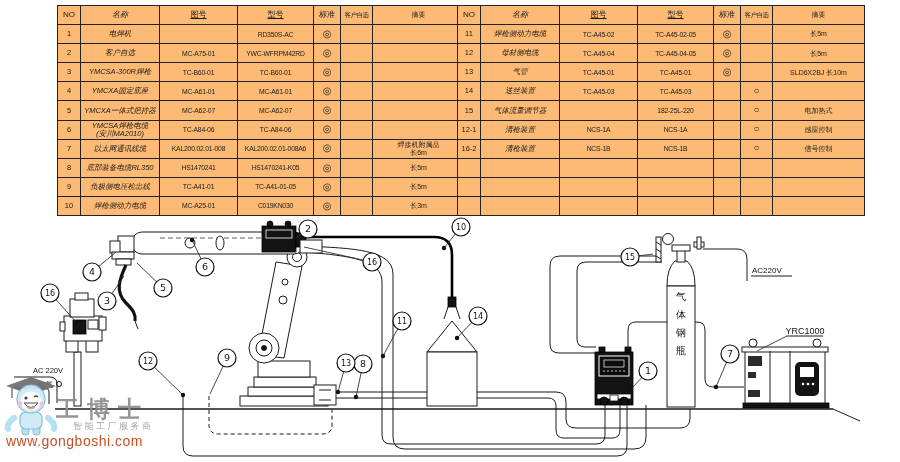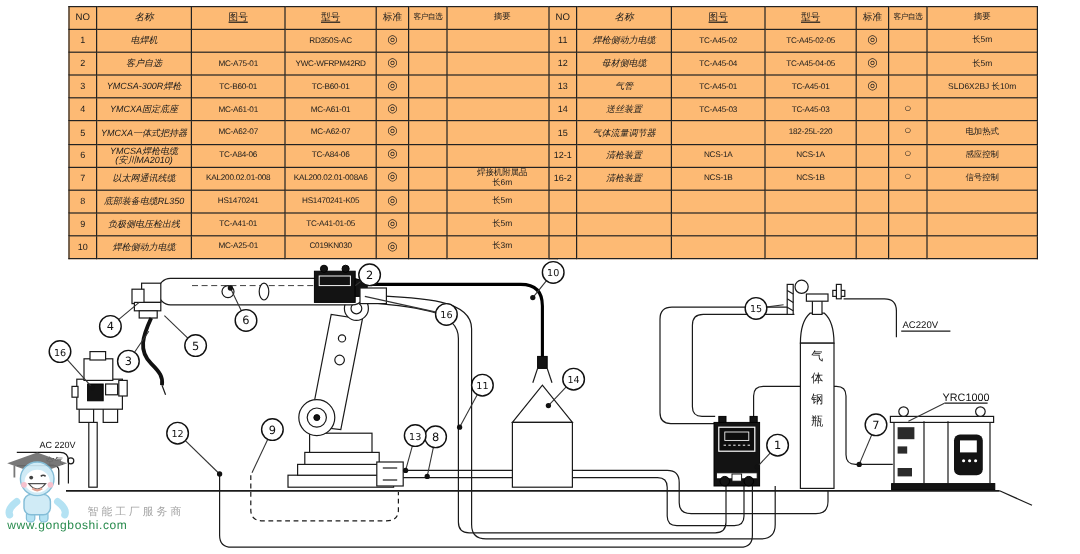--- a/index.html
+++ b/index.html
@@ -32,21 +32,21 @@
   .callout-circle{fill:#fff;stroke:#111;stroke-width:1.2;}
   .callout-num{font-size:9.5px;font-family:"DejaVu Sans",sans-serif;fill:#111;text-anchor:middle;}
   .lbl{font-size:8px;fill:#111;font-family:"Liberation Sans",sans-serif;}
   
   .watermark{position:absolute;left:4px;top:386px;width:190px;z-index:6;opacity:0.92;}
   .wm-row{position:relative;height:46px;}
   .wm-mascot{position:absolute;left:0;top:-12px;}
   .wm-brand{position:absolute;left:52px;top:8px;font-family:"Liberation Serif",serif;font-weight:bold;
     font-size:23px;color:#8d8d8d;letter-spacing:8px;white-space:nowrap;}
   .wm-slogan{position:absolute;left:69px;top:34px;font-size:9px;color:#9c9c9c;letter-spacing:2.5px;white-space:nowrap;}
-  .wm-url{position:absolute;left:2px;top:47px;font-size:10px;color:#15803d;letter-spacing:0.5px;}
+  .wm-url{position:absolute;left:2px;top:47px;font-size:14px;color:#c2410c;letter-spacing:0.5px;}
 </style>
 </head>
 <body>
 
 <div class="stage">
 
   <svg id="diagram" width="900" height="462" viewBox="0 0 900 462">
 
     <g>
       <line class="ln" x1="55" y1="409" x2="833" y2="409" style="stroke-width:1.4"></line>
@@ -519,18 +519,19 @@
         <rect x="16" y="38" width="22" height="17" rx="6" style="fill:#cdeaf6;stroke:#7ab8d4;stroke-width:1.2"></rect>
         <circle cx="27" cy="25" r="14" style="fill:#cdeaf6;stroke:#7ab8d4;stroke-width:1.2"></circle>
         <ellipse cx="27" cy="27" rx="10.5" ry="9.5" style="fill:#fff"></ellipse>
         <circle cx="22" cy="24" r="1.6" style="fill:#333"></circle>
         <path d="M30,23 q2,-2 4,0" style="stroke:#333;stroke-width:1.3;fill:none"></path>
         <path d="M20,29 Q27,38 34,29 Z" style="fill:#fff;stroke:#444;stroke-width:1"></path>
         <path d="M23,33 q4,3 8,0" style="stroke:#d98;stroke-width:2;fill:none"></path>
         <circle cx="16" cy="30" r="2.4" style="fill:#f6bcc9"></circle>
         <circle cx="38" cy="30" r="2.4" style="fill:#f6bcc9"></circle>
       </svg>
+      <div class="wm-brand">工博士</div>
       <div class="wm-slogan">智能工厂服务商</div>
     </div>
     <div class="wm-url">www.gongboshi.com</div>
   </div>
 
 </div>
 
 </body></html>

